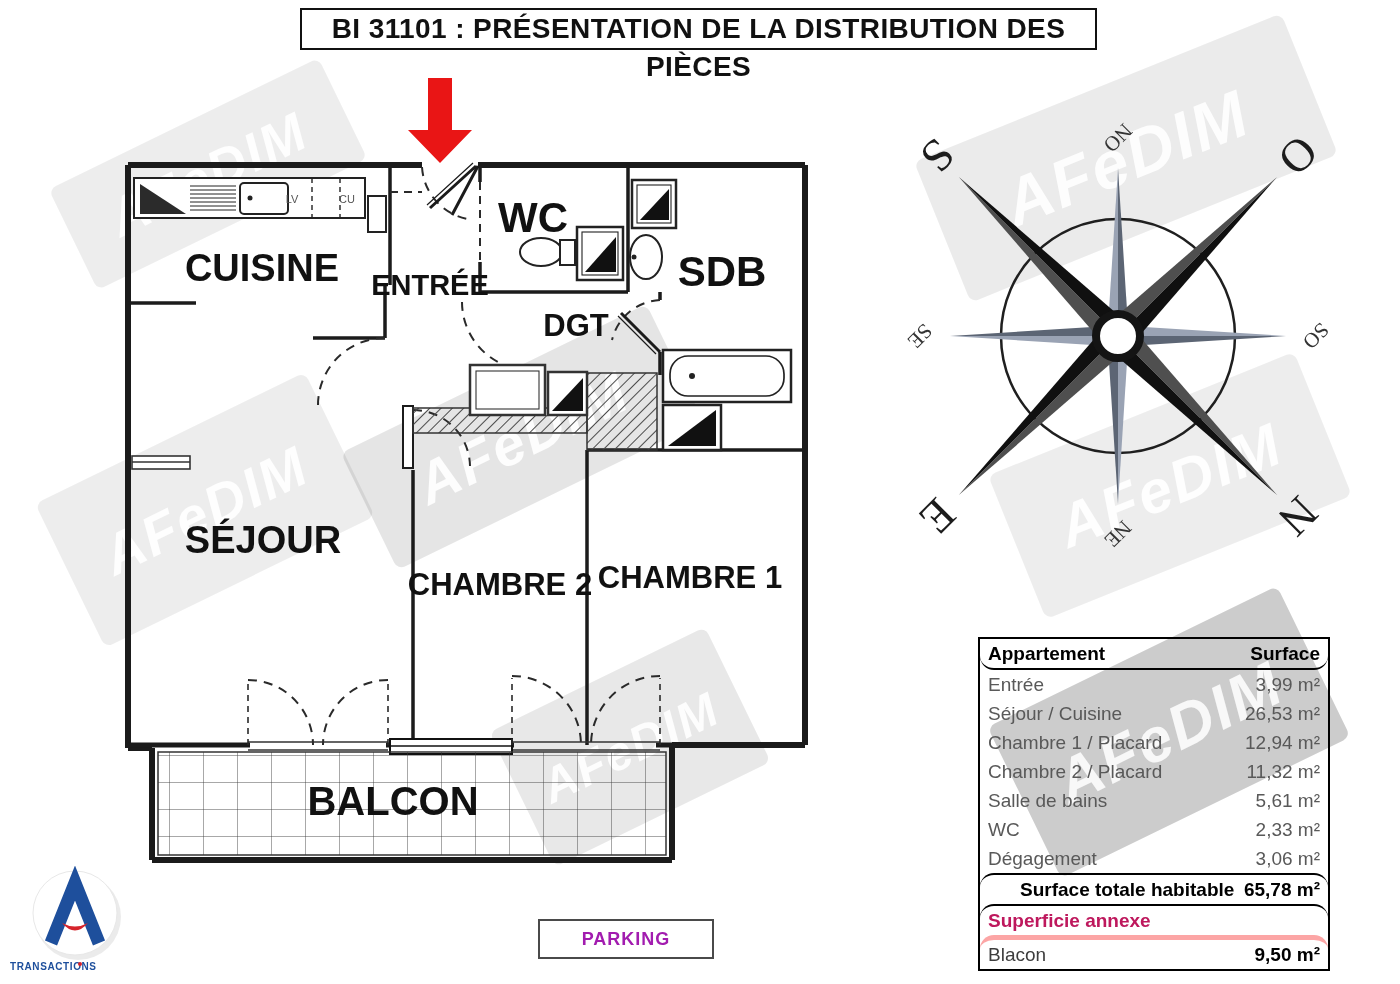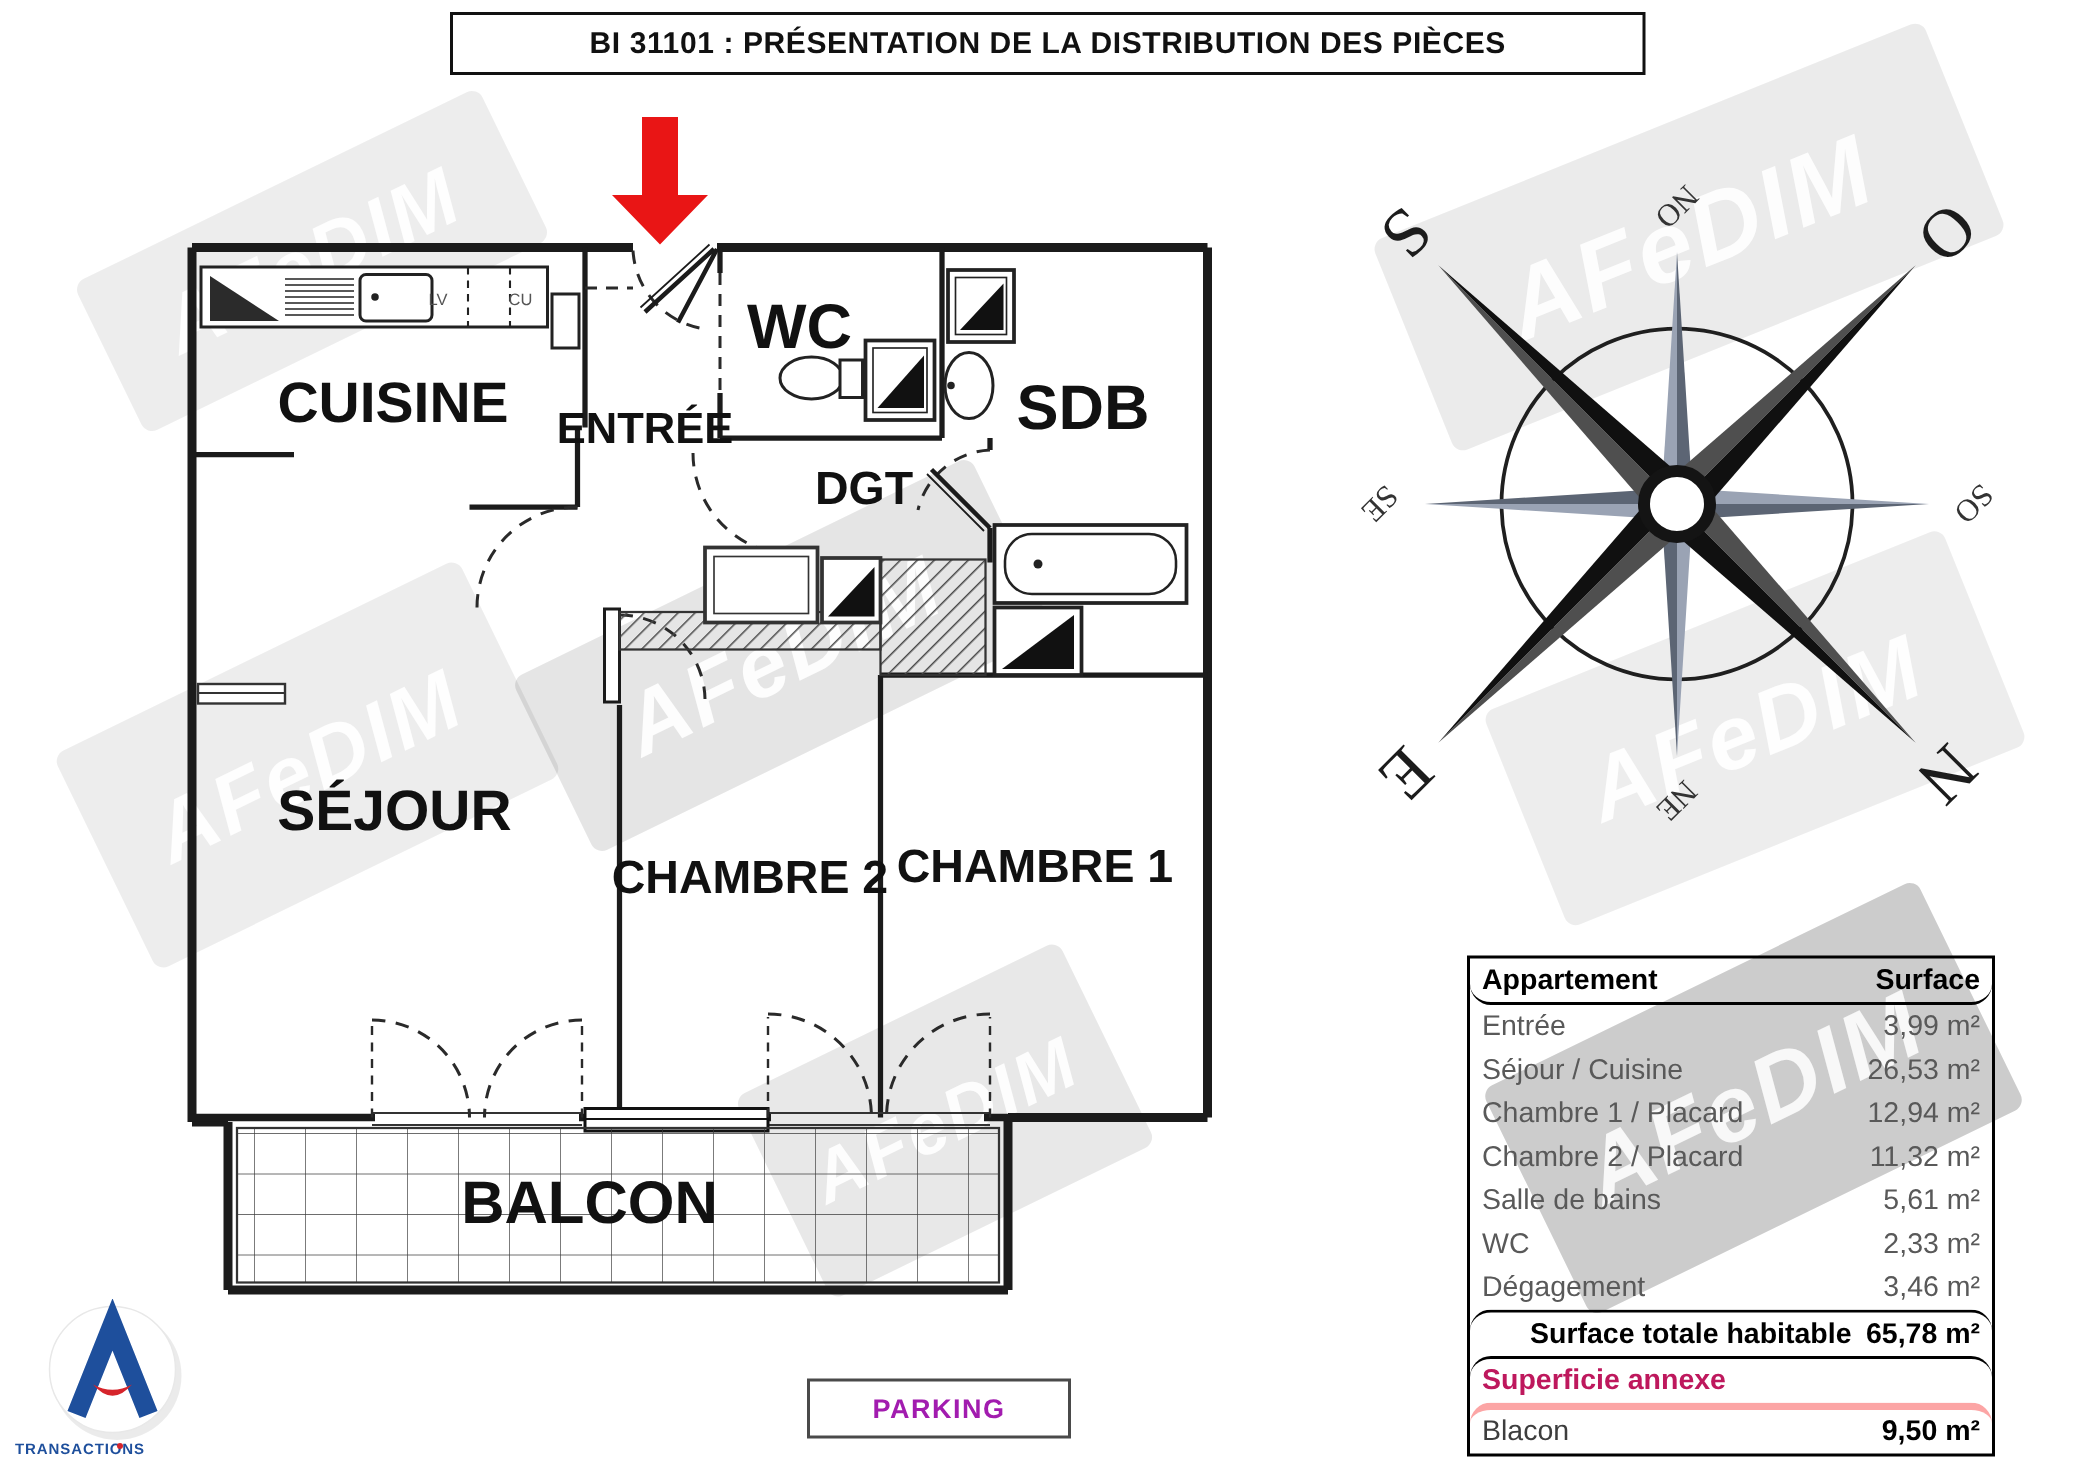--- a/index.html
+++ b/index.html
@@ -1,20 +1,20 @@
 <!DOCTYPE html>
 <html><head>
 <meta charset="utf-8">
 <style>
   html,body{margin:0;padding:0;background:#fff;width:1400px;height:984px;overflow:hidden;
     font-family:"Liberation Sans",sans-serif;position:relative;}
   .abs{position:absolute;}
   
   .title-box{left:300px;top:8px;width:793px;height:38px;border:2px solid #111;background:#fff;
-    text-align:center;line-height:38px;font-size:20px;font-weight:700;color:#111;letter-spacing:.4px;z-index:3;}
+    text-align:center;line-height:38px;font-size:28px;font-weight:700;color:#111;letter-spacing:.4px;z-index:3;}
   
   .wm{display:flex;align-items:center;justify-content:center;border-radius:8px;
     font-weight:700;font-style:italic;color:rgba(255,255,255,.9);z-index:1;overflow:hidden;
     letter-spacing:2px;user-select:none;}
   
   .plan-svg{left:0;top:0;z-index:2;}
   
   .tbl{left:978px;top:637px;width:348px;border:2px solid #000;z-index:3;font-size:19px;background:transparent;}
   .trow{display:flex;justify-content:space-between;align-items:center;height:29px;padding:0 8px;white-space:nowrap;border-radius:14px;}
   .trow .lab{overflow:hidden;}
@@ -239,21 +239,21 @@
   <div class="trow tdata">
     <span class="lab">Salle de bains</span>
     <span class="val">5,61 m²</span>
   </div>
   <div class="trow tdata">
     <span class="lab">WC</span>
     <span class="val">2,33 m²</span>
   </div>
   <div class="trow tdata">
     <span class="lab">Dégagement</span>
-    <span class="val">3,46 m²</span>
+    <span class="val">3,06 m²</span>
   </div>
   <div class="trow ttotal">
     <span class="lab">Surface totale habitable</span>
     <span class="val">65,78 m²</span>
   </div>
   <div class="trow tannexh">
     <span class="lab">Superficie annexe</span>
   </div>
   <div class="trow tannex">
     <span class="lab">Blacon</span>

